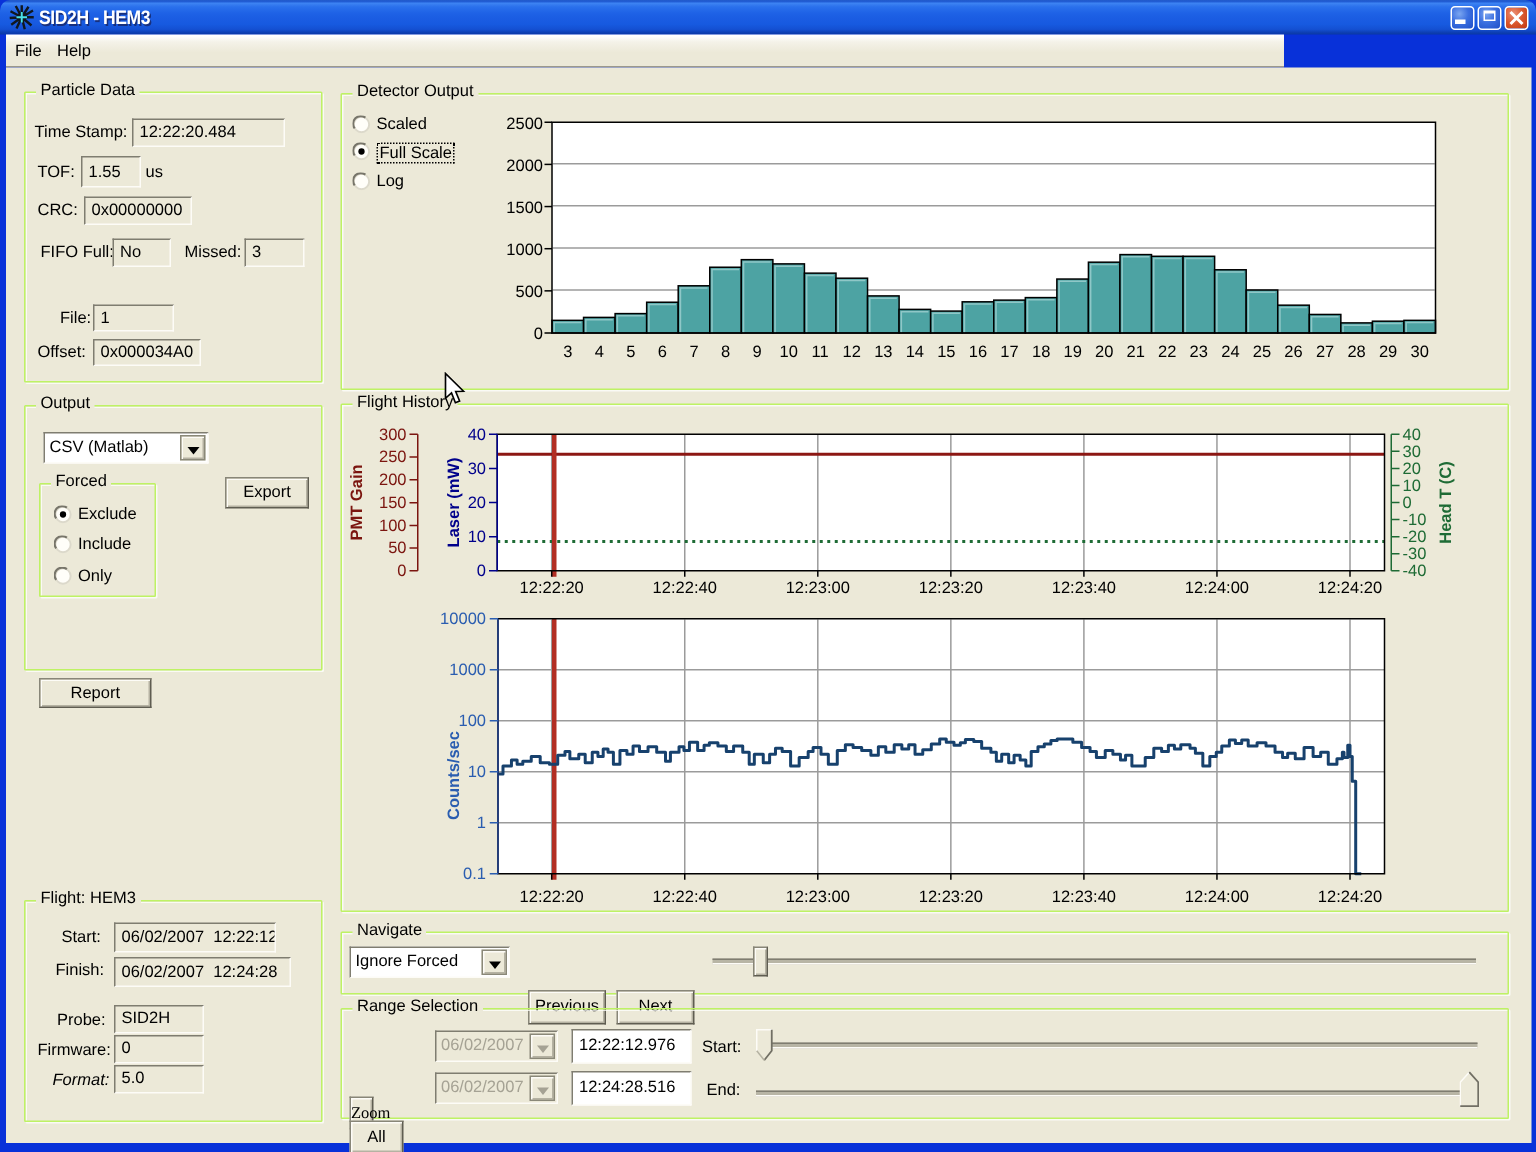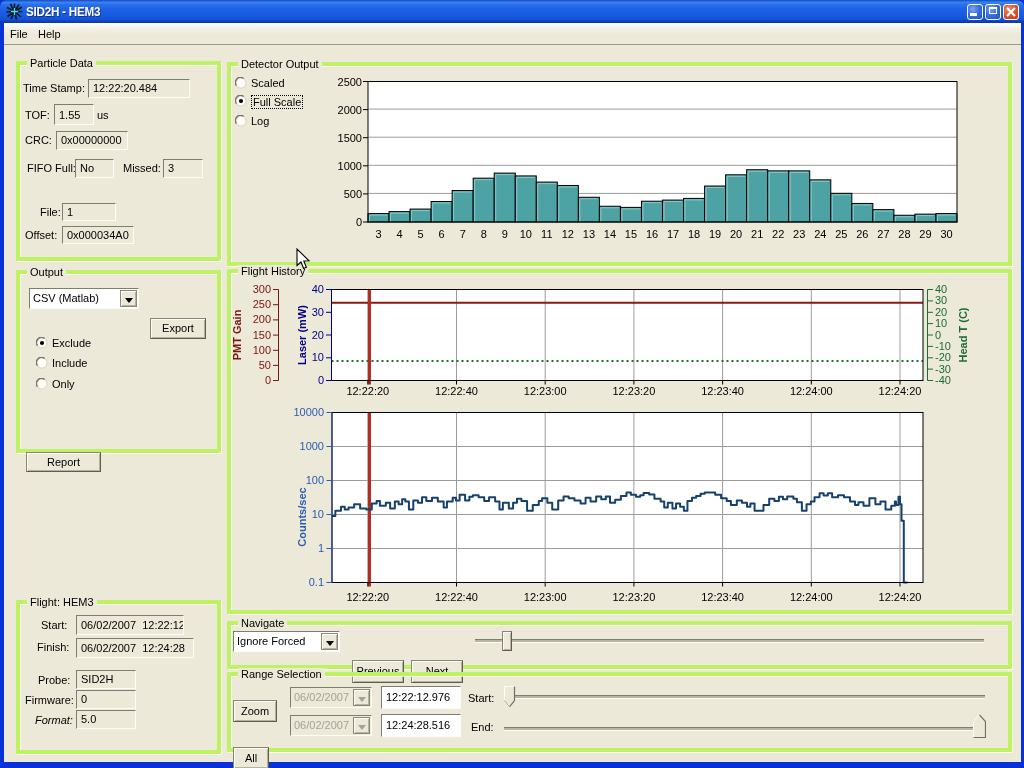--- a/index.html
+++ b/index.html
@@ -6,24 +6,24 @@
 body{width:1024px;height:768px;overflow:hidden;font-family:"Liberation Sans",sans-serif;font-size:11px;color:#000;}
 #win{position:absolute;left:0;top:0;width:1024px;height:768px;background:#0831d9;}
 #titlebar{position:absolute;left:0;top:0;width:1024px;height:23px;border-radius:7px 7px 0 0;
  background:linear-gradient(180deg,#2964d2 0%,#1a50c8 3%,#2a6ae0 6%,#3c82f2 10%,#2a70ec 20%,#1e62e6 38%,#1a5ce2 55%,#175ae0 70%,#1450d2 85%,#0d3fb4 94%,#0a37a4 100%);}
 #titletext{position:absolute;left:26px;top:4px;font-size:13px;font-weight:bold;color:#fff;text-shadow:1px 1px 0 #17307e;letter-spacing:-0.3px;transform:scaleX(0.9);transform-origin:0 50%;}
 #appicon{position:absolute;left:6px;top:3px;width:17px;height:17px;}
 .tbtn{position:absolute;top:4px;width:16px;height:16px;border-radius:3px;border:1px solid #fff;box-sizing:border-box;}
 #btnmin,#btnmax{background:radial-gradient(circle at 35% 30%,#7ba6f0 0%,#3b6fe0 45%,#2050c8 100%);}
 #btnclose{background:radial-gradient(circle at 35% 30%,#eb9075 0%,#d9562c 50%,#c23a12 100%);}
 .glyph{position:absolute;color:#fff;font-weight:bold;}
-#menubar{position:absolute;left:4px;top:23px;width:1017px;height:22px;background:linear-gradient(180deg,#ffffff 0%,#f4f2e8 20%,#ece9d8 55%);border-top:1px solid #fff;box-sizing:border-box;}
+#menubar{position:absolute;left:4px;top:23px;width:852px;height:22px;background:linear-gradient(180deg,#ffffff 0%,#f4f2e8 20%,#ece9d8 55%);border-top:1px solid #fff;box-sizing:border-box;}
 .menuitem{position:absolute;top:4px;}
 #client{position:absolute;left:4px;top:45px;width:1017px;height:717px;border-top:0;background:#ece9d8;box-sizing:border-box;}
-.grp{position:absolute;border:4px solid #bef264;border-radius:1px;box-shadow:inset 1px 1px 0 rgba(255,255,255,.75),1px 1px 0 rgba(255,255,255,.75);}
+.grp{position:absolute;border:1px solid #bef264;border-radius:1px;box-shadow:inset 1px 1px 0 rgba(255,255,255,.75),1px 1px 0 rgba(255,255,255,.75);}
 .grplabel{position:absolute;top:-8px;left:7px;background:#ece9d8;padding:0 3px;white-space:nowrap;}
 .lbl{position:absolute;white-space:nowrap;}
 .fld{position:absolute;background:#ece9d8;border-top:1px solid #7f7d70;border-left:1px solid #7f7d70;border-bottom:1px solid #fdfcf7;border-right:1px solid #fdfcf7;box-sizing:border-box;padding:2px 0 0 4px;white-space:nowrap;overflow:hidden;}
 .fldw{background:#fff;}
 .btn{position:absolute;background:#ece9d8;border:1px solid #888678;border-bottom-color:#5f5d51;border-right-color:#5f5d51;box-shadow:inset 1px 1px 0 #fdfcf7,inset -1px -1px 0 #b5b2a2;box-sizing:border-box;text-align:center;margin-top:31px;}
 .radio{position:absolute;}
 
 .combo{position:absolute;background:#fff;border-top:1px solid #7f7d70;border-left:1px solid #7f7d70;border-bottom:1px solid #fdfcf7;border-right:1px solid #fdfcf7;box-sizing:border-box;}
 .combo .txt{position:absolute;left:3px;top:3px;white-space:nowrap;}
 .combo .arrow{position:absolute;right:1px;top:1px;bottom:1px;width:17px;background:#ece9d8;border:1px solid #8a8878;box-shadow:inset 1px 1px 0 #fdfcf7,inset -1px -1px 0 #b5b2a2;box-sizing:border-box;}
@@ -82,20 +82,23 @@
 <div class="fld" style="left:62px;top:226px;width:72px;height:18px;">0x000034A0</div>
 
 <div class="grp" style="left:16px;top:270px;width:197px;height:175px;">
  <div class="grplabel">Output</div>
 </div>
 <div class="combo" style="left:29px;top:288px;width:110px;height:21px;">
  <div class="txt">CSV (Matlab)</div>
         <div class="arrow"></div>
 </div>
 <div class="btn" style="left:150px;top:287px;width:56px;height:21px;padding-top:3px;">Export</div>
+<div class="grp" style="left:26px;top:322px;width:76px;height:74px;">
+ <div class="grplabel">Forced</div>
+</div>
 <svg class="radio" style="left:36px;top:337px;" width="12" height="12" viewBox="0 0 12 12">
         <circle cx="6" cy="6" r="5.1" fill="#fffef9" stroke="#dcd9cb" stroke-width="1.3"></circle>
         <path d="M1.45 8.6 A5.1 5.1 0 0 1 8.6 1.45" fill="none" stroke="#77756a" stroke-width="1.4"></path>
         <circle cx="6" cy="6" r="2.1" fill="#000"></circle>
       </svg>
 <div class="lbl" style="left:52px;top:337px;">Exclude</div>
 <svg class="radio" style="left:36px;top:357px;" width="12" height="12" viewBox="0 0 12 12">
         <circle cx="6" cy="6" r="5.1" fill="#fffef9" stroke="#dcd9cb" stroke-width="1.3"></circle>
         <path d="M1.45 8.6 A5.1 5.1 0 0 1 8.6 1.45" fill="none" stroke="#77756a" stroke-width="1.4"></path>
       </svg>
@@ -417,21 +420,21 @@
         <div class="arrow"></div>
 </div>
 <div class="btn" style="left:352px;top:629px;width:52px;height:23px;padding-top:4px;">Previous</div>
 <div class="btn" style="left:411px;top:629px;width:52px;height:23px;padding-top:4px;">Next</div>
 <div class="track" style="left:475px;top:639px;width:509px;"></div>
 <div class="thumb" style="left:502px;top:631px;width:10px;height:20px;"></div>
 
 <div class="grp" style="left:227px;top:672px;width:777px;height:72px;">
  <div class="grplabel">Range Selection</div>
 </div>
-<div class="btn" style="left:233px;top:669px;width:44px;height:22px;padding-top:4px;">Zoom</div>
+<div class="btn" style="left:233px;top:700px;width:16px;height:22px;padding-top:4px;font-family:Liberation Serif, serif;">Zoom</div>
 <div class="btn" style="left:233px;top:716px;width:36px;height:22px;padding-top:4px;">All</div>
 <div class="combo dis" style="left:290px;top:687px;width:82px;height:21px;">
  <div class="txt" style="top:3px;">06/02/2007</div>
         <div class="arrow"></div>
 </div>
 <div class="fld fldw" style="left:381px;top:686px;width:80px;height:23px;padding-top:4px;">12:22:12.976</div>
 <div class="lbl" style="left:468px;top:692px;">Start:</div>
 <div class="track" style="left:510px;top:695px;width:475px;"></div>
 <svg style="position:absolute;left:504px;top:686px;" width="12" height="22" viewBox="0 0 12 22">
         <path d="M0.5 0.5 H10.5 V14.5 L5.5 20.8 L0.5 14.5 Z" fill="#ece9d8"></path>

